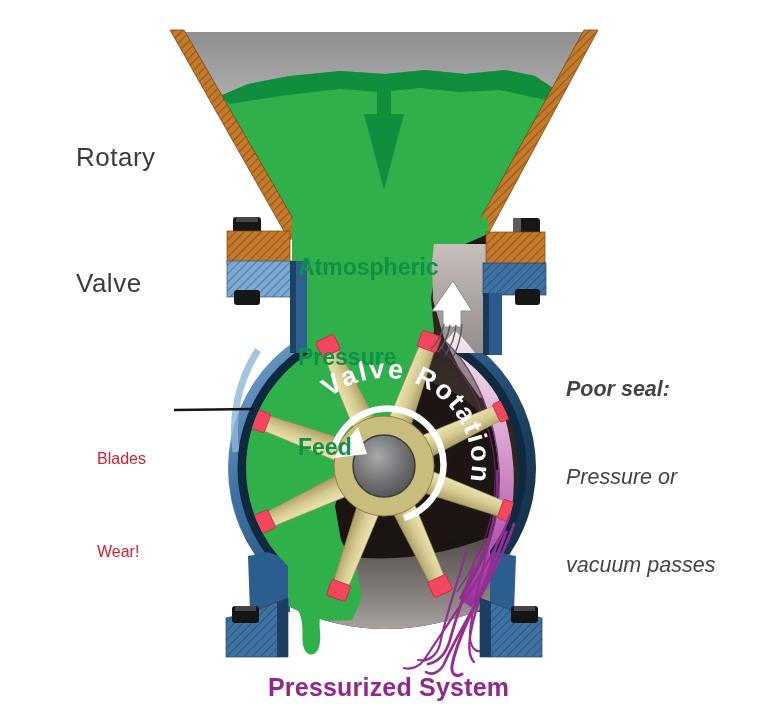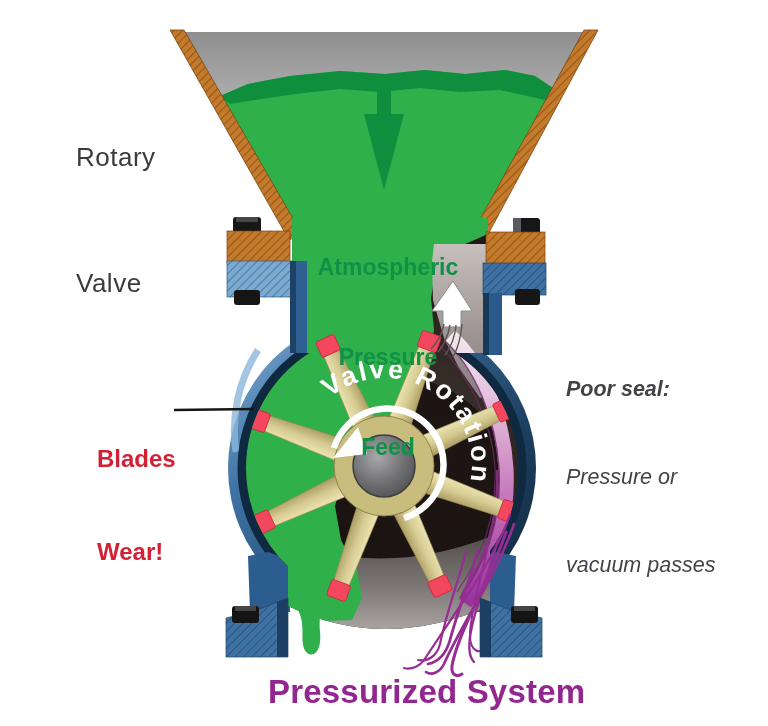--- a/index.html
+++ b/index.html
@@ -1,27 +1,27 @@
 <!DOCTYPE html>
 <html><head>
 <meta charset="utf-8">
 <style>
   html,body{margin:0;padding:0;background:#ffffff;}
   #stage{position:relative;width:768px;height:726px;background:#ffffff;overflow:hidden;
          font-family:"Liberation Sans", sans-serif;}
   #diagram-svg{position:absolute;left:0;top:0;}
   .txt{position:absolute;white-space:pre;}
   .title{left:76px;top:52px;font-size:26px;line-height:42px;color:#3b3b3b;font-weight:400;letter-spacing:.5px;}
-  .atmo{left:298px;top:192px;width:180px;text-align:center;font-size:23px;line-height:30px;
+  .atmo{left:298px;top:192px;width:180px;font-size:23px;line-height:30px;
         font-weight:700;color:#0f9147;}
-  .blades{left:97px;top:381px;font-size:24px;line-height:31px;font-weight:700;color:#d32034;}
+  .blades{left:97px;top:381px;font-size:16px;line-height:31px;font-weight:400;color:#d32034;}
   .poorseal{left:566px;top:316px;width:200px;font-size:21.5px;line-height:29.4px;
             font-style:italic;color:#434349;}
   .poorseal .head{font-weight:700;}
-  .pressurized{left:268px;top:673px;width:255px;text-align:center;font-size:33px;
+  .pressurized{left:268px;top:673px;width:255px;font-size:25px;
                font-weight:700;color:#92278f;letter-spacing:.2px;}
   .rot-text{font-size:27px;font-weight:600;fill:#ffffff;letter-spacing:2px;}
 </style>
 </head>
 <body>
 
 <div id="stage">
 
 <svg id="diagram-svg" width="768" height="726" viewBox="0 0 768 726">
   <defs>

